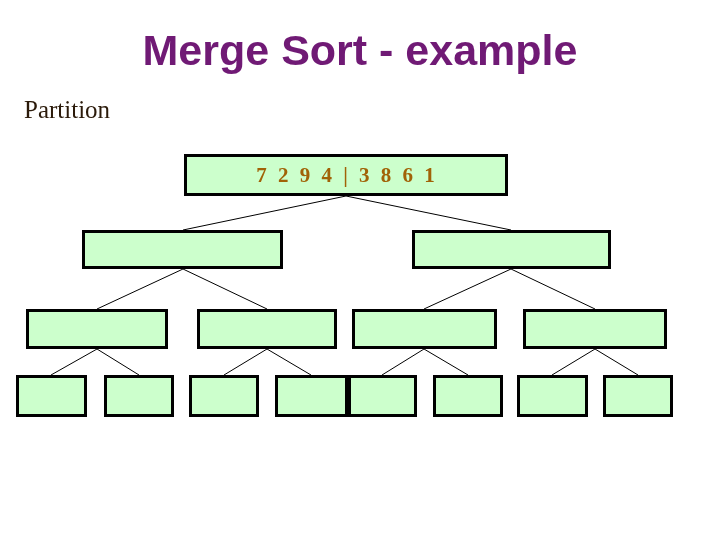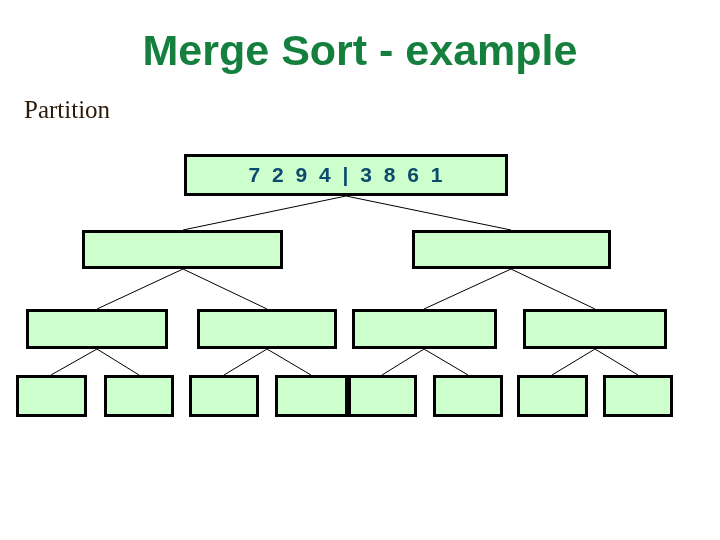--- a/index.html
+++ b/index.html
@@ -11,21 +11,21 @@
     overflow: hidden;
     font-family: "Liberation Sans", sans-serif;
   }
   .title {
     position: absolute;
     left: 0; right: 0;
     top: 26px;
     text-align: center;
     font-size: 43px;
     font-weight: 600;
-    color: #15803d;
+    color: #701a75;
     letter-spacing: 0px;
     font-family: "Liberation Sans", sans-serif;
   }
   .step-label {
     position: absolute;
     left: 24px;
     top: 96px;
     font-size: 25px;
     font-weight: normal;
     color: #2b1a0a;
@@ -42,24 +42,24 @@
   .node {
     position: absolute;
     box-sizing: border-box;
     background: #ccffcc;
     border: 3px solid #000000;
     display: flex;
     align-items: center;
     justify-content: center;
   }
   .node-values {
-    font-family: Liberation Sans, sans-serif;
+    font-family: Liberation Serif, serif;
     font-weight: bold;
     font-size: 21px;
-    color: #0c4a6e;
+    color: #a16207;
     letter-spacing: 1px;
     word-spacing: 4px;
     white-space: pre;
   }
 </style>
 </head>
 <body>
 
 <div class="slide">
 

